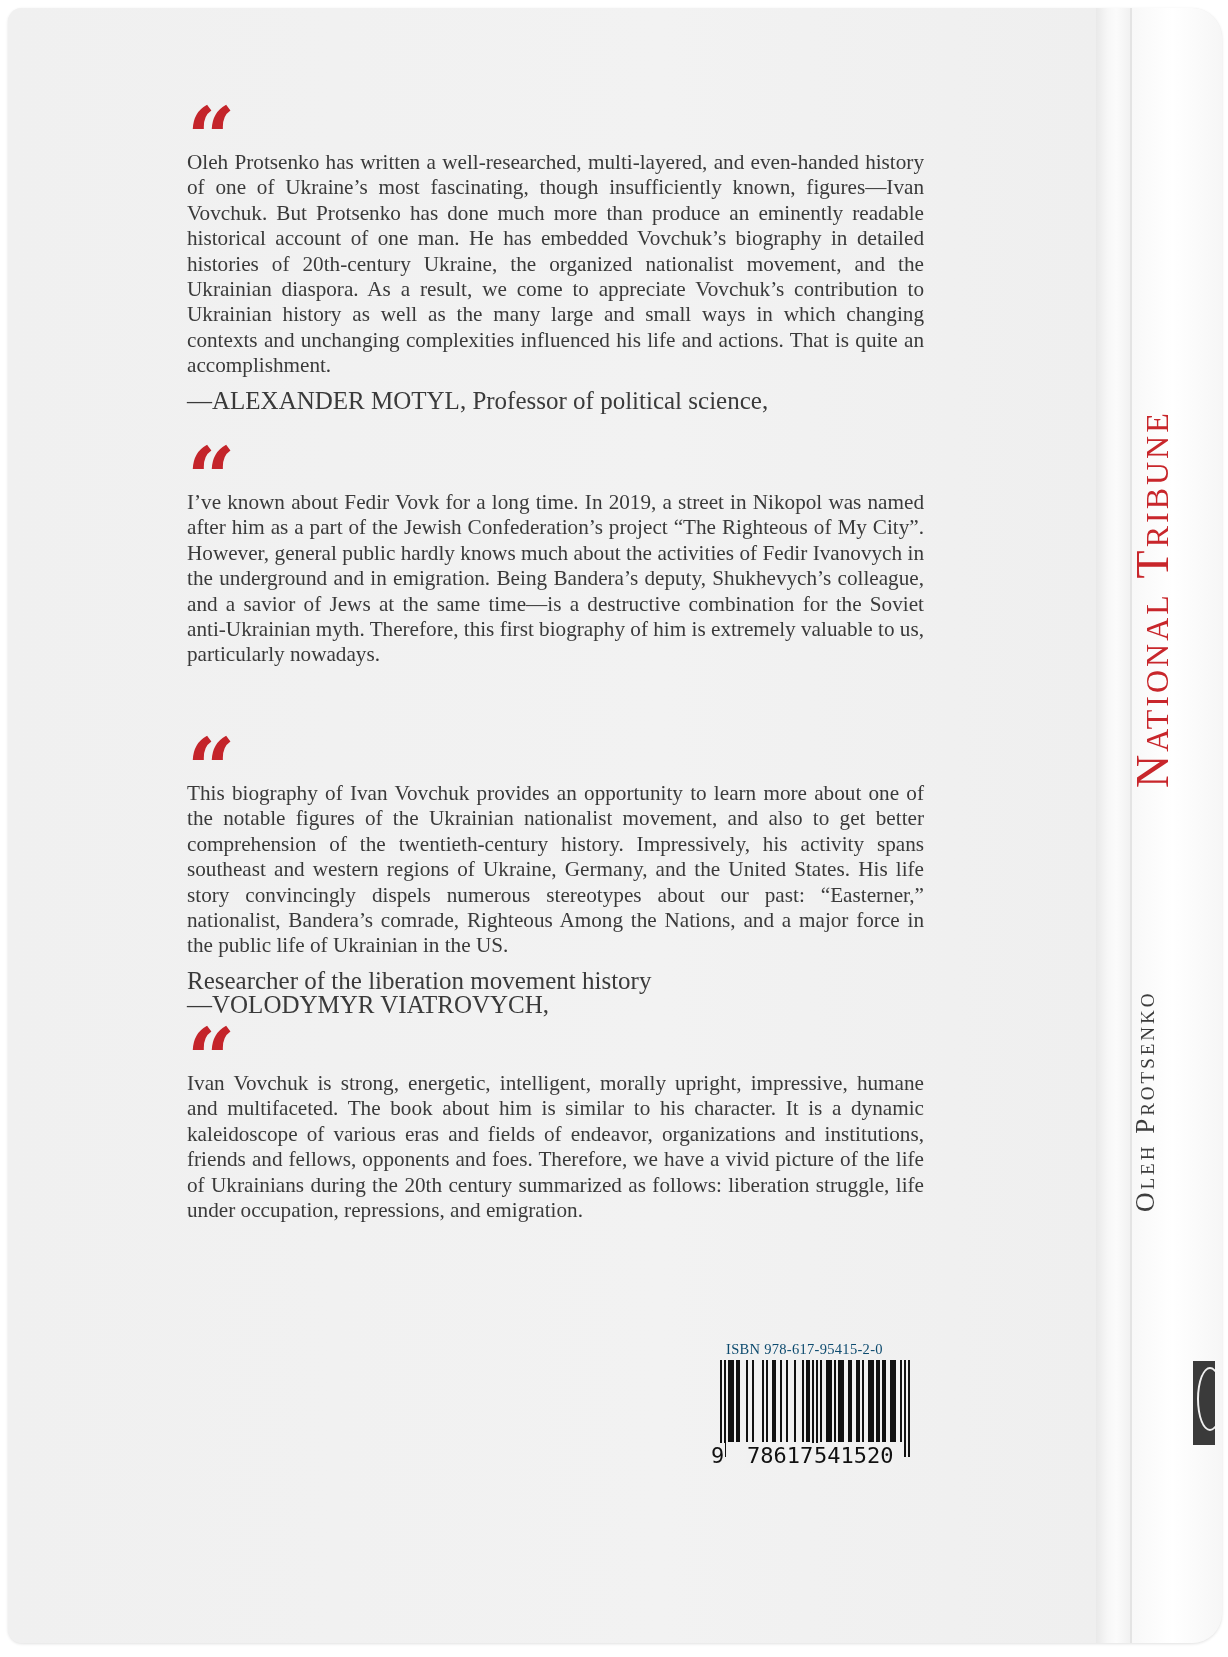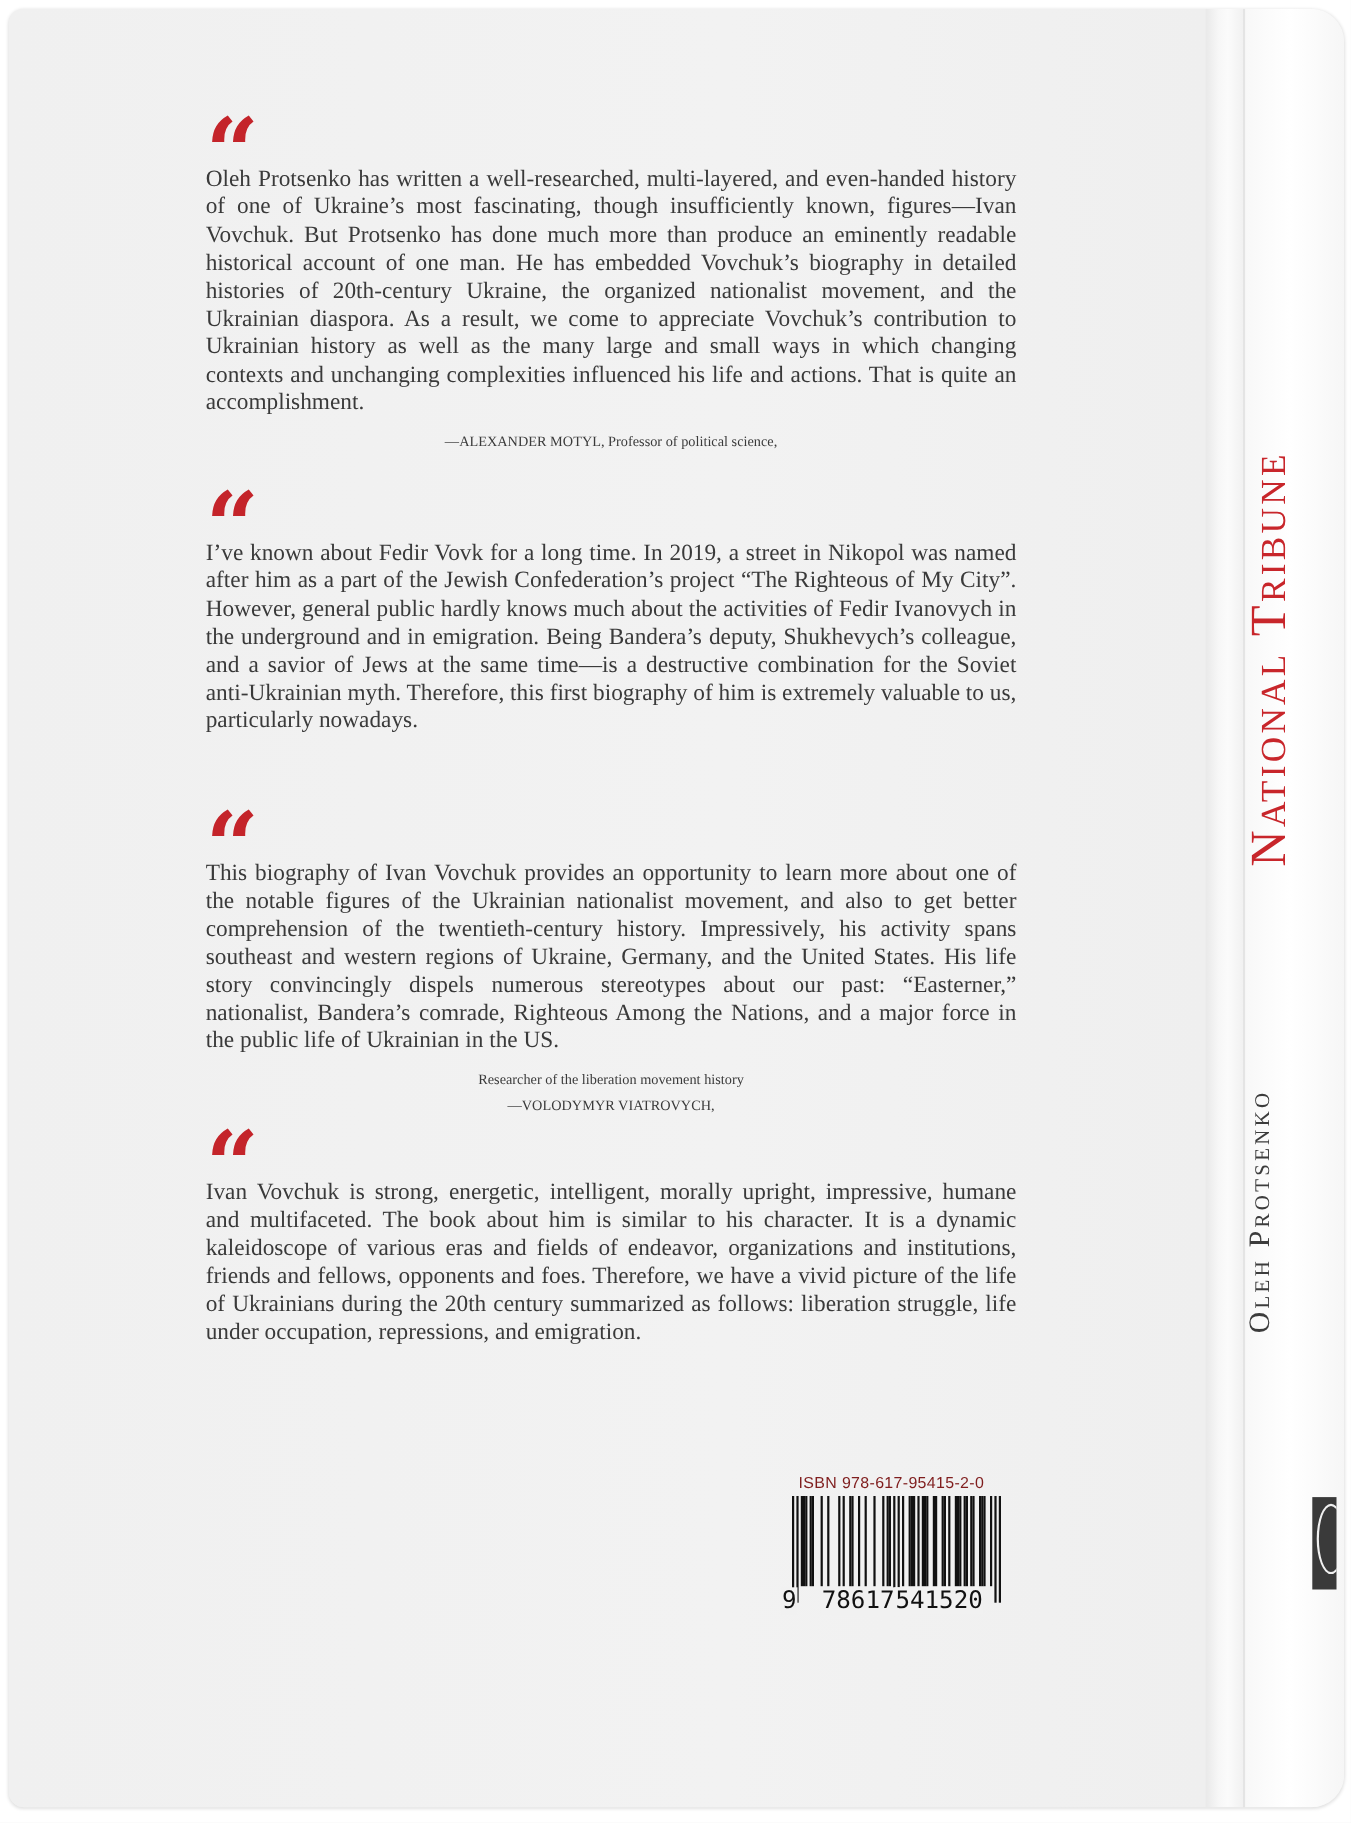--- a/index.html
+++ b/index.html
@@ -78,29 +78,29 @@
     display: block;
     letter-spacing: -6px;
   }
   .quote-text {
     font-size: 21.2px;
     line-height: 25.4px;
     text-align: justify;
     margin: 0;
   }
   .attribution {
-    font-size: 13px;
+    font-size: 25px;
     line-height: 24px;
-    text-align: center;
+    text-align: left;
     margin-top: 10px;
   }
   .isbn {
     position: absolute; left: 726px; top: 1341px;
-    font-family: Liberation Sans, sans-serif;
-    font-size: 14.5px; color: #7f1d1d; letter-spacing: 0.3px;
+    font-family: Liberation Serif, serif;
+    font-size: 14.5px; color: #0c4a6e; letter-spacing: 0.3px;
   }
   .barcode {
     position: absolute; left: 706px; top: 1360px;
     width: 218px; height: 100px;
   }
   .barcode-digits {
     position: absolute; left: 706px; top: 1443px;
     font-family: "DejaVu Sans Mono", "Liberation Mono", monospace;
     font-size: 22px; color: #111;
   }

